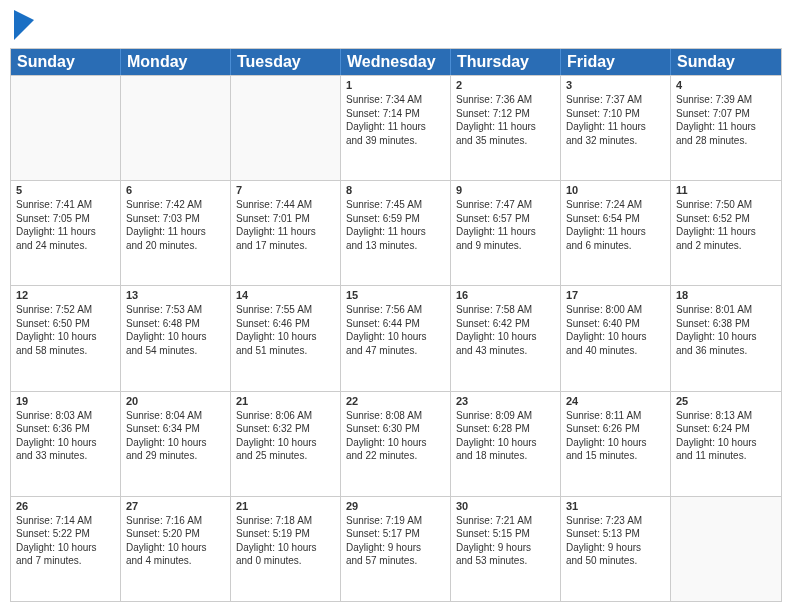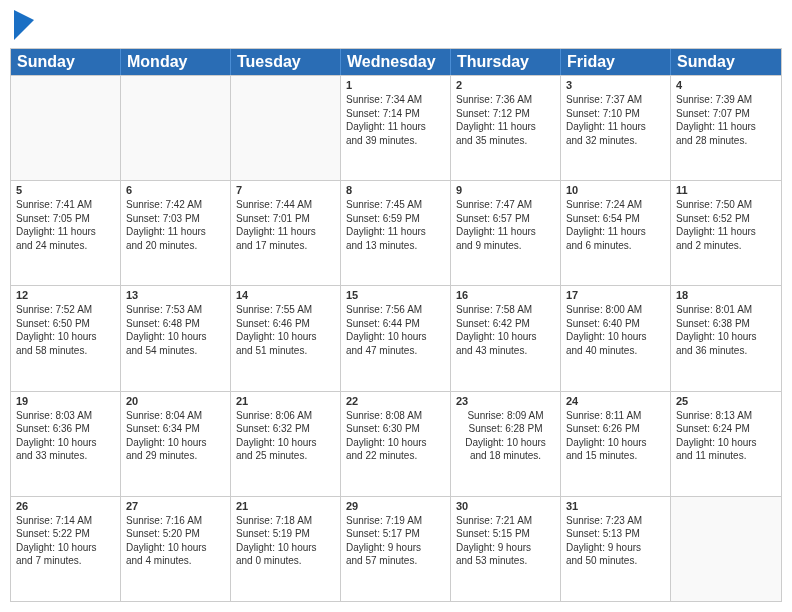--- a/index.html
+++ b/index.html
@@ -295,21 +295,21 @@
           </div>
           <div class="cal-cell">
             <div class="day-num">22</div>
             <div class="cell-info" style="white-space: pre-line;">Sunrise: 8:08 AM
 Sunset: 6:30 PM
 Daylight: 10 hours
 and 22 minutes.</div>
           </div>
           <div class="cal-cell">
             <div class="day-num">23</div>
-            <div class="cell-info" style="white-space: pre-line; text-align: center;">Sunrise: 8:09 AM
+            <div class="cell-info" style="white-space: pre-line;">Sunrise: 8:09 AM
 Sunset: 6:28 PM
 Daylight: 10 hours
 and 18 minutes.</div>
           </div>
           <div class="cal-cell">
             <div class="day-num">24</div>
             <div class="cell-info" style="white-space: pre-line;">Sunrise: 8:11 AM
 Sunset: 6:26 PM
 Daylight: 10 hours
 and 15 minutes.</div>

